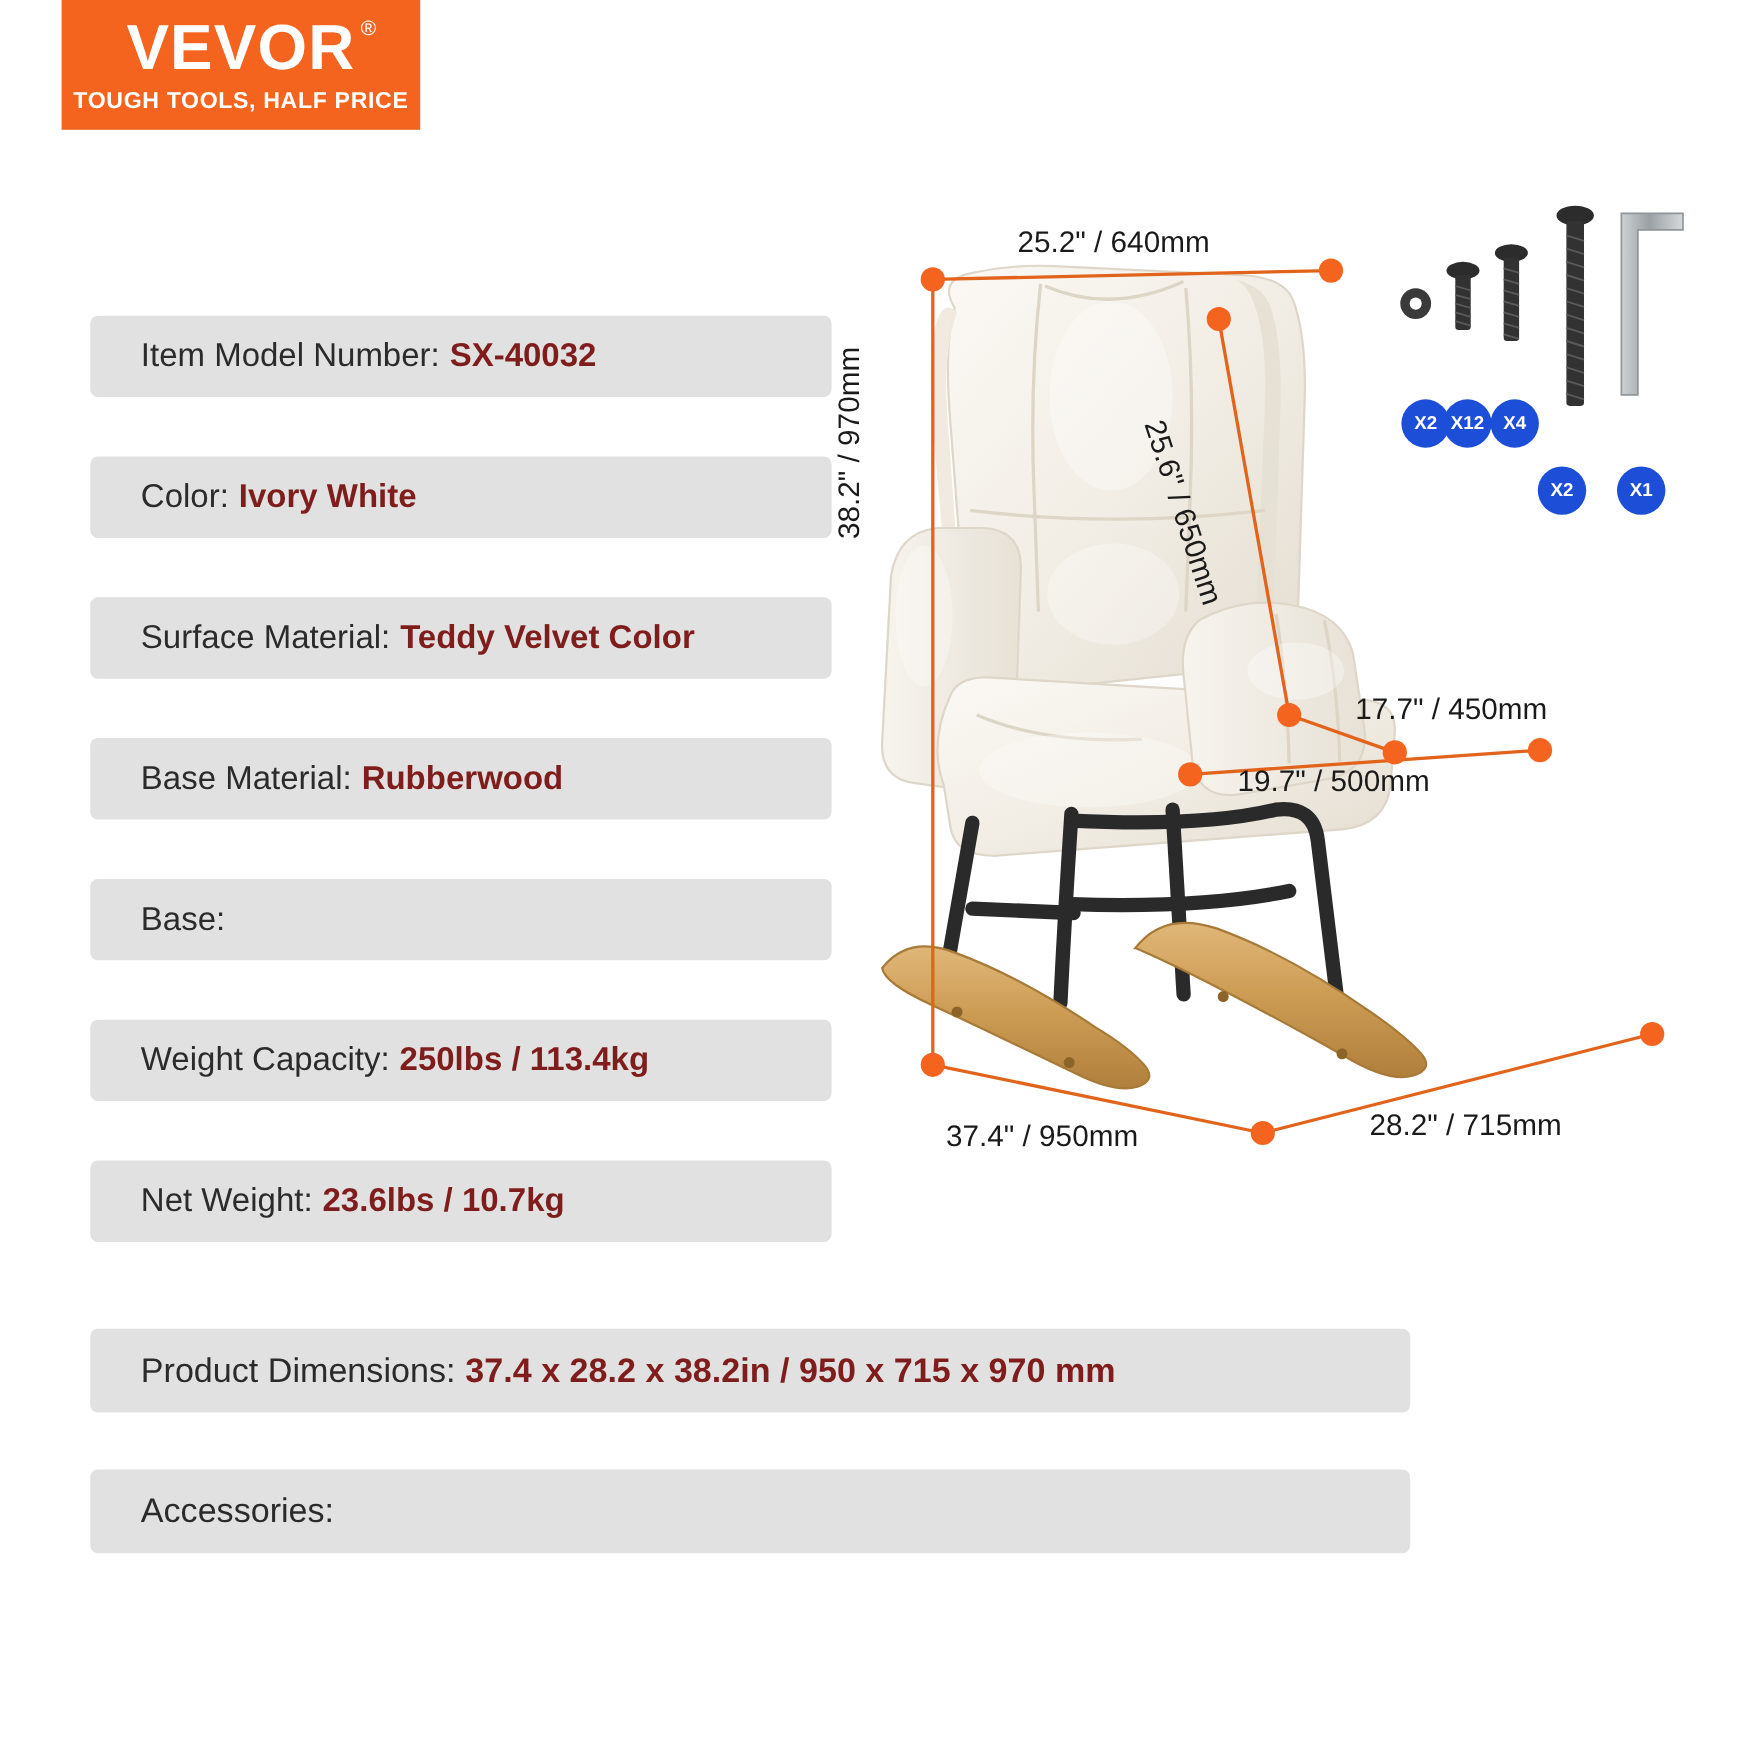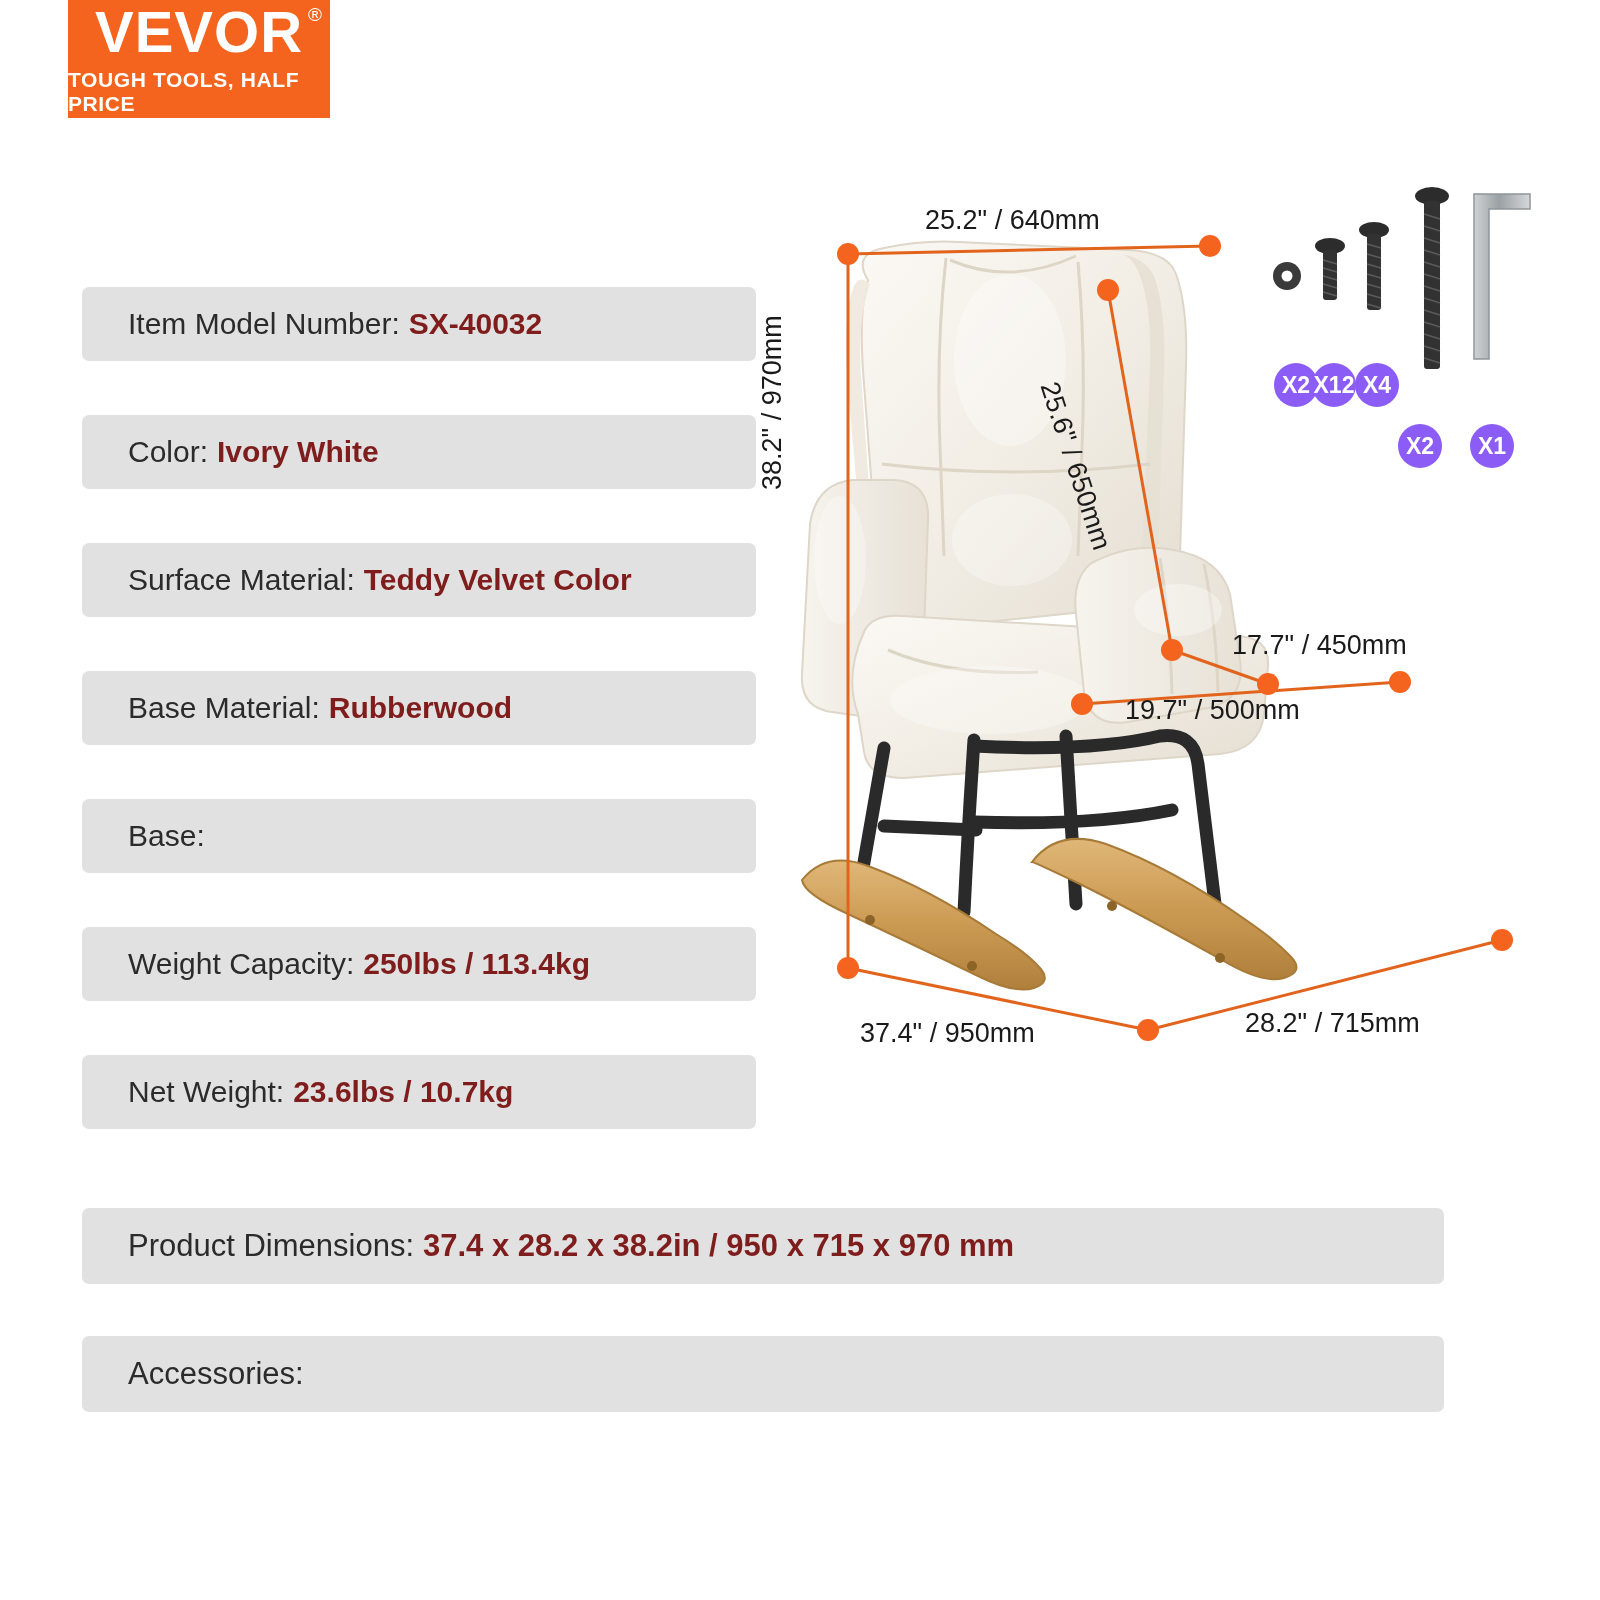--- a/index.html
+++ b/index.html
@@ -6,22 +6,22 @@
   html,body { width:1600px; height:1600px; }
   body {
     background:#ffffff;
     font-family:"Liberation Sans", sans-serif;
     position:relative;
     overflow:hidden;
   }
 
   
   #logo-block{
-    position:absolute; left:68px; top:0px;
-    width:262px; height:118px;
+    position:absolute; left:56px; top:0px;
+    width:326px; height:118px;
     background:#f4641e;
     display:flex; flex-direction:column;
     align-items:center; justify-content:center;
   }
   #logo-word{
     color:#fff; font-weight:bold; font-size:58px;
     letter-spacing:1px; line-height:1; position:relative;
     font-family:"Liberation Sans", sans-serif;
   }
   #logo-reg{
@@ -39,44 +39,44 @@
     background:#e1e1e1;
     border-radius:7px;
     display:flex; align-items:center;
     padding-left:46px;
     white-space:nowrap;
   }
   .spec-label{ color:#2b2b2b; font-size:30px; font-weight:normal; }
   .spec-value{ color:#7f1d1d; font-size:30px; font-weight:bold; margin-left:9px; }
 
   .left-row{ left:82px; width:674px; height:74px; }
-  .wide-row{ left:82px; width:1362px; height:76px; }
+  .wide-row{ left:82px; width:1200px; height:76px; }
   .wide-row .spec-label,.wide-row .spec-value{ font-size:31px; }
 
   
   #illus{ position:absolute; left:760px; top:180px; width:800px; height:900px; }
   #illus svg{ width:100%; height:100%; display:block; overflow:visible; }
 
   .dimtxt{
     position:absolute; color:#1a1a1a; font-size:27px;
     font-family:"Liberation Sans", sans-serif; white-space:nowrap;
   }
   .dim-w  { left:925px; top:205px; }
   .dim-h  { left:757px; top:490px; transform:rotate(-90deg); transform-origin:left top; }
   .dim-back{ left:1063px; top:378px; transform:rotate(72deg); transform-origin:left top; }
   .dim-sd { left:1232px; top:630px; }
   .dim-sw { left:1125px; top:695px; }
   .dim-d1 { left:860px; top:1018px; }
   .dim-d2 { left:1245px; top:1008px; }
 
   
   .badge{
-    position:absolute; background:#8b5cf6; color:#fff;
+    position:absolute; background:#1d4ed8; color:#fff;
     border-radius:50%; display:flex; align-items:center; justify-content:center;
-    font-size:23px; font-weight:bold; font-family:"Liberation Sans", sans-serif;
+    font-size:17px; font-weight:bold; font-family:"Liberation Sans", sans-serif;
   }
 </style>
 </head>
 <body>
 
 <div id="logo-block">
   <div id="logo-word">
     <span>VEVOR</span>
     <span id="logo-reg">®</span>
   </div>

